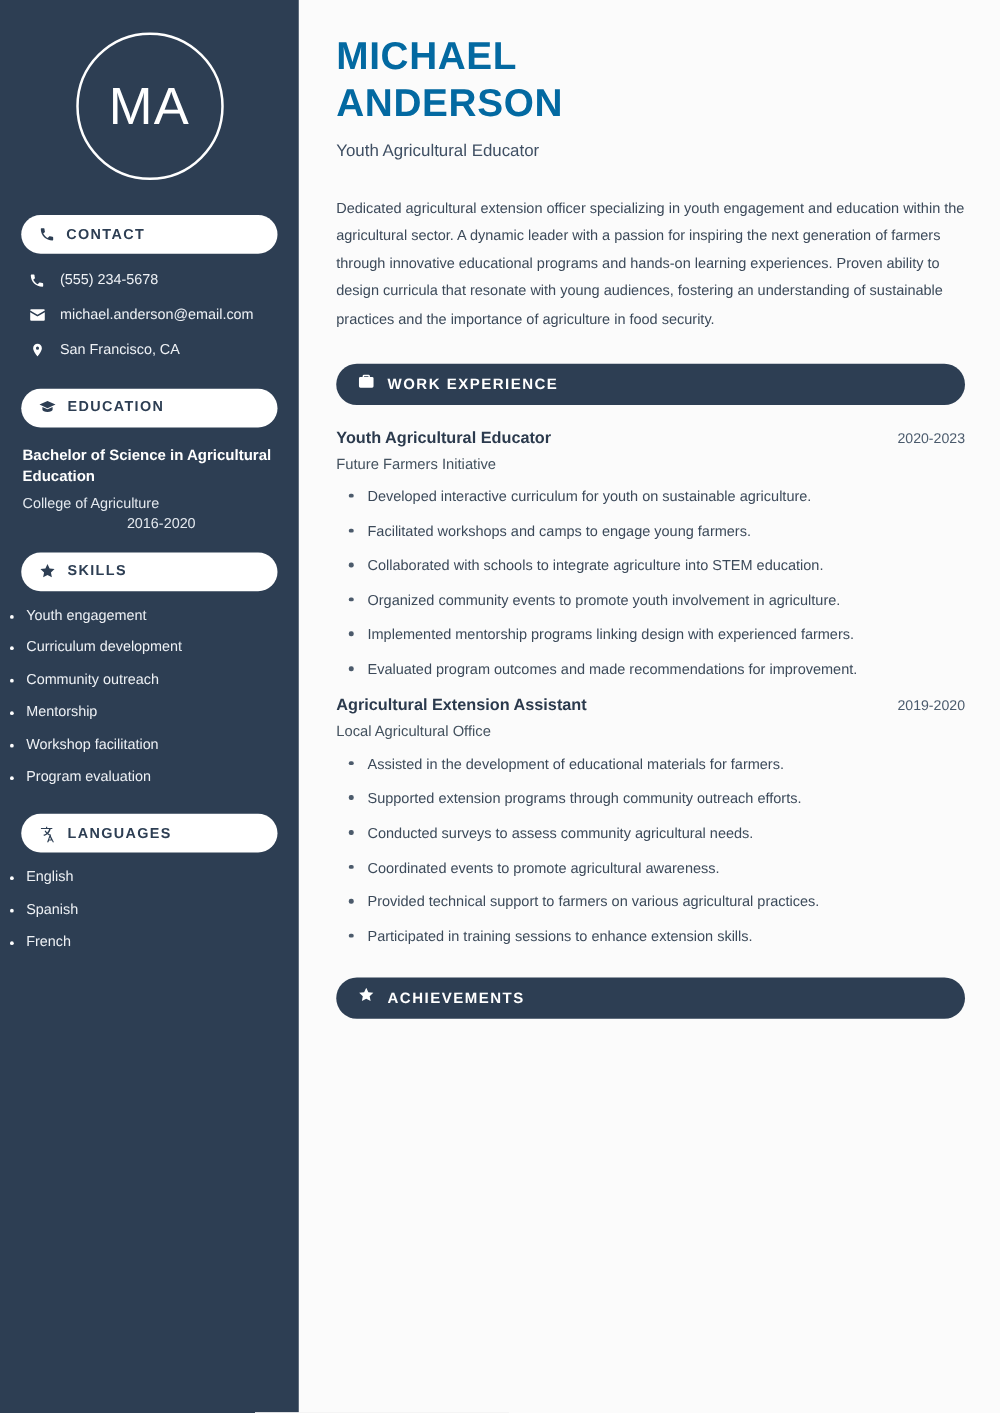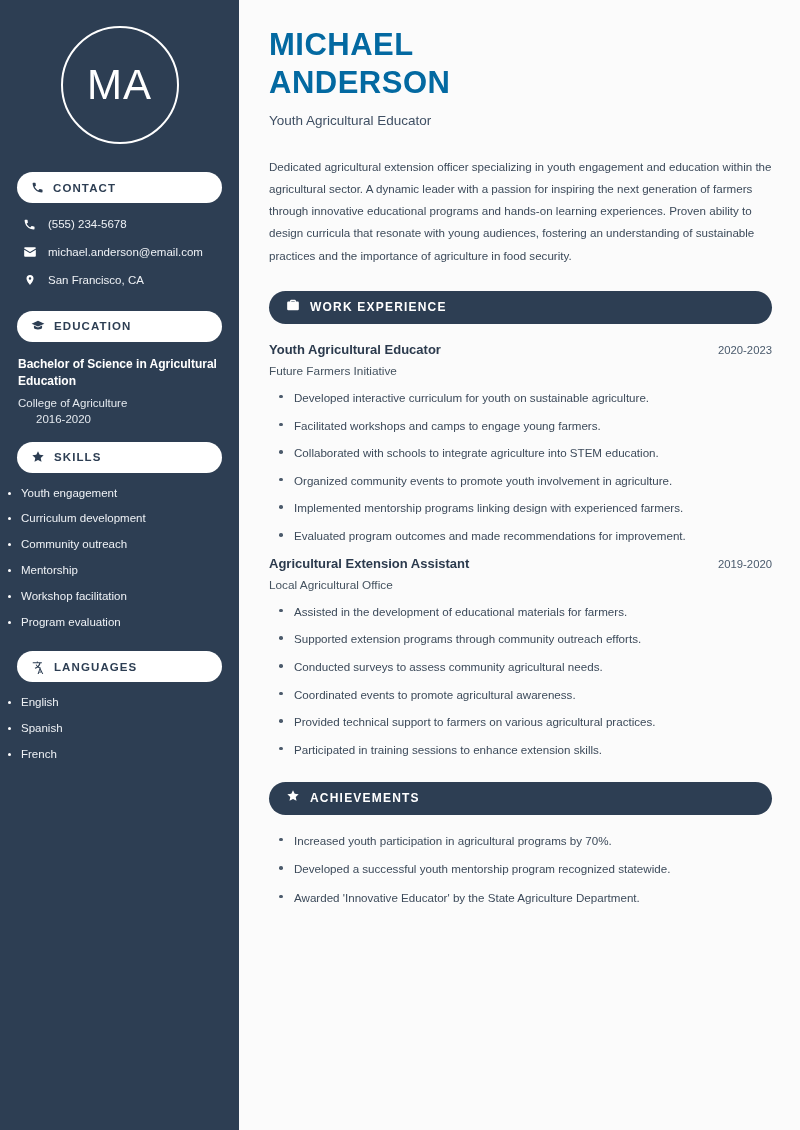--- a/index.html
+++ b/index.html
@@ -91,20 +91,21 @@
   }
   .edu-school {
     font-size: 11.5px;
     color: #e3e8ee;
     margin: 0 0 4px 1px;
   }
   .edu-years {
     font-size: 11.5px;
     color: #e3e8ee;
     margin: 0 0 0 19px;
+    text-align: center;
   }
 
   .side-list { list-style: none; margin: 0 0 0 8px; }
   .side-list li {
     font-size: 11.5px;
     color: #eef1f5;
     position: relative;
     padding-left: 13px;
     margin-bottom: 12px;
     line-height: 1.2;
@@ -360,20 +361,15 @@
     </div>
 
     <div class="sec-bar">
       <span>
         <svg width="14" height="14" viewBox="0 0 24 24" fill="#ffffff">
             <path d="M12 2l2.9 6.2 6.8.8-5 4.6 1.3 6.7L12 17l-6 3.3L7.3 13.6l-5-4.6 6.8-.8L12 2z"></path>
           </svg>
       </span>
       <span class="sec-label">ACHIEVEMENTS</span>
     </div>
-    <ul class="bullets ach-list">
-      <li>Increased youth participation in agricultural programs by 70%.</li>
-      <li>Developed a successful youth mentorship program recognized statewide.</li>
-      <li>Awarded 'Innovative Educator' by the State Agriculture Department.</li>
-    </ul>
 
   </main>
 </div>
 
 </body></html>

